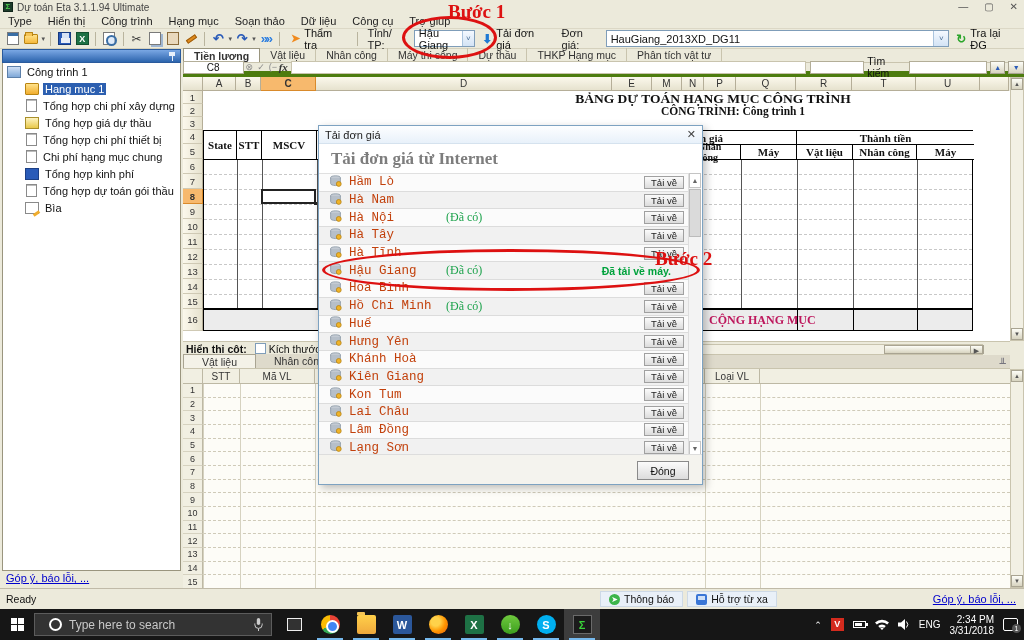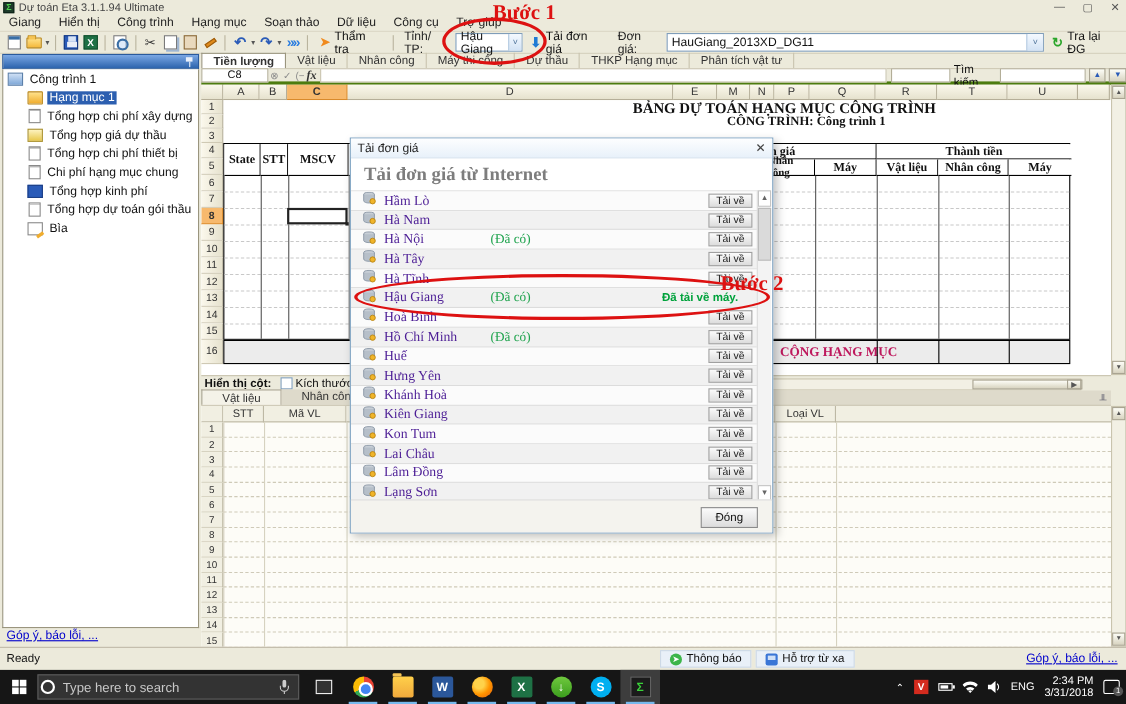--- a/index.html
+++ b/index.html
@@ -83,21 +83,21 @@
 
   
   .tabs-row { position:absolute; left:183px; top:49px; width:841px; height:14px;
     border-bottom:1px solid #c9c4ae; display:flex; align-items:flex-end; }
   .sheet-tab { padding:1px 10px; height:14px; font-size:10.5px; color:#333;
     border-right:1px solid #c9c4ae; display:flex; align-items:center; }
   .sheet-tab.active { background:#fff; border:1px solid #9a957e; border-bottom:none; font-weight:bold; }
 
   
   .formula-row { position:absolute; left:183px; top:63px; width:841px; height:14px;
-    display:flex; align-items:center; border-bottom:3px solid #4d7c0f; background:#eceadb; }
+    display:flex; align-items:center; border-bottom:6px solid #4d7c0f; background:#eceadb; }
   .name-box { width:72px; height:13px; background:#fff; border:1px solid #b3ae98; text-align:center; font-size:10px; }
   .f-ic { width:14px; text-align:center; color:#8a8a8a; font-size:9px; }
   .fx { font-family:"Liberation Serif", serif; font-style:italic; font-weight:bold; font-size:11px; color:#333; }
   .formula-field { flex:0 0 auto; width:515px; height:13px; background:#fff; border:1px solid #c9c4ae; margin-left:3px; }
   .search-wrap { display:flex; align-items:center; margin-left:4px; gap:3px; }
   .search-label { font-size:10.5px; }
   .search-input { width:86px; height:13px; background:#fff; border:1px solid #b3ae98; }
   .updown { width:17px; height:13px; background:linear-gradient(#fdfdf7,#d8d4c0); border:1px solid #a9a492;
     font-size:7px; color:#2a5bb8; display:flex; align-items:center; justify-content:center; }
 
@@ -182,21 +182,21 @@
   .st-ic-blue:before { content:""; position:absolute; left:2px; top:2px; right:2px; height:4px; background:#cfe0f7; }
   .st-link { position:absolute; right:8px; color:#0000cc; text-decoration:underline; font-size:11px; }
 
   
   .taskbar { position:absolute; left:0; top:609px; width:1024px; height:31px; background:#161616;
     display:flex; align-items:center; }
   .start { width:34px; height:31px; display:flex; align-items:center; justify-content:center; }
   .win-logo { width:13px; height:13px; display:grid; grid-template-columns:6px 6px; grid-template-rows:6px 6px; gap:1px; }
   .win-logo i { background:#fff; }
   .tb-search { width:238px; height:23px; background:#333; border:1px solid #5c5c5c; display:flex;
-    align-items:center; color:#c8c8c8; font-size:12px; gap:7px; padding-left:2px; }
+    align-items:center; color:#c8c8c8; font-size:12px; gap:7px; padding-left:14px; }
   .cortana { width:13px; height:13px; border:2px solid #fff; border-radius:50%; }
   .mic { margin-left:auto; margin-right:8px; }
   .tb-icons { display:flex; align-items:center; height:31px; margin-left:4px; }
   .tb-app { width:36px; height:31px; display:flex; align-items:center; justify-content:center; position:relative; }
   .tb-app:after { content:""; position:absolute; left:5px; right:5px; bottom:0; height:2px; background:#76b9ed; }
   .tb-app.taskview:after { display:none; }
   .tb-app.active { background:#3d3d3d; }
   .ic16 { width:19px; height:19px; display:flex; align-items:center; justify-content:center;
     font-weight:bold; color:#fff; font-size:11px; }
   .ic-taskview { width:15px; height:13px; border:1px solid #eee; background:rgba(255,255,255,.12); }
@@ -229,21 +229,21 @@
   .dlg-titlebar { height:18px; background:linear-gradient(#fdfeff,#e8f1fa); border-bottom:1px solid #d5e2ee;
     display:flex; align-items:center; padding:0 6px; font-size:11px; color:#222; }
   .dlg-close { margin-left:auto; color:#444; font-size:11px; }
   .dlg-heading { height:29px; display:flex; align-items:center; padding-left:12px;
     font-family:"Liberation Serif", serif; font-weight:bold; font-size:17px; color:#7d7d7d; }
   .dlg-list { position:absolute; left:0; top:47px; width:370px; height:283px; overflow:hidden;
     border-top:1px solid #e0e0e0; }
   .dlg-row { height:17.7px; display:flex; align-items:center; border-bottom:1px solid #dcdcdc;
     padding-left:10px; position:relative; background:#fbfbfb; }
   .dlg-row.alt { background:#f1f1f1; }
-  .dlg-name { font-family:Liberation Serif, serif; font-size:12.5px; margin-left:7px; color:#4c1d95; }
+  .dlg-name { font-family:Liberation Mono, monospace; font-size:12.5px; margin-left:7px; color:#c2410c; }
   .dlg-status { position:absolute; left:127px; font-family:"Liberation Serif", serif; font-size:12px; color:#1ea34d; }
   .dlg-note { position:absolute; right:18px; font-size:10.5px; font-weight:bold; color:#00a23c; }
   .dlg-dl { position:absolute; right:5px; width:40px; height:13px; background:linear-gradient(#fbfbfb,#dcdcdc);
     border:1px solid #a0a0a0; font-size:9.5px; color:#222; font-family:"Liberation Sans", sans-serif;
     display:flex; align-items:center; justify-content:center; }
   .dlg-scroll { position:absolute; right:1px; top:47px; width:13px; height:283px; background:#f3f3f3; border-left:1px solid #ddd; }
   .dlg-scroll .sb { position:absolute; left:0; width:12px; height:15px; background:#fff; border:1px solid #c4c4c4;
     font-size:7px; color:#666; text-align:center; line-height:14px; }
   .dlg-thumb { position:absolute; left:0; top:16px; width:12px; height:48px; background:#dadada; border:1px solid #bbb; }
   .dlg-footer { position:absolute; left:0; bottom:0; width:100%; height:30px; background:#f4f3ee;
@@ -268,21 +268,21 @@
     <span class="app-ic">Σ</span>
     <span class="title-text">Dự toán Eta 3.1.1.94 Ultimate</span>
     <span class="win-btns">
       <span>—</span>
       <span>▢</span>
       <span>✕</span>
     </span>
   </div>
 
   <div class="menubar" id="menubar">
-      <div class="menu-item">Giang</div>
+      <div class="menu-item">Type</div>
       <div class="menu-item">Hiển thị</div>
       <div class="menu-item">Công trình</div>
       <div class="menu-item">Hạng mục</div>
       <div class="menu-item">Soạn thảo</div>
       <div class="menu-item">Dữ liệu</div>
       <div class="menu-item">Công cụ</div>
       <div class="menu-item">Trợ giúp</div>
     </div>
 
   <div class="toolbar">

